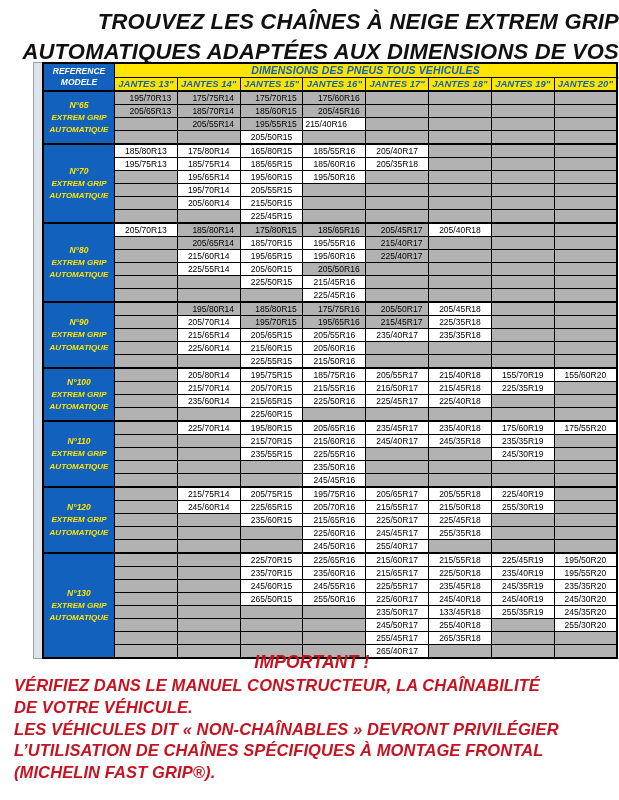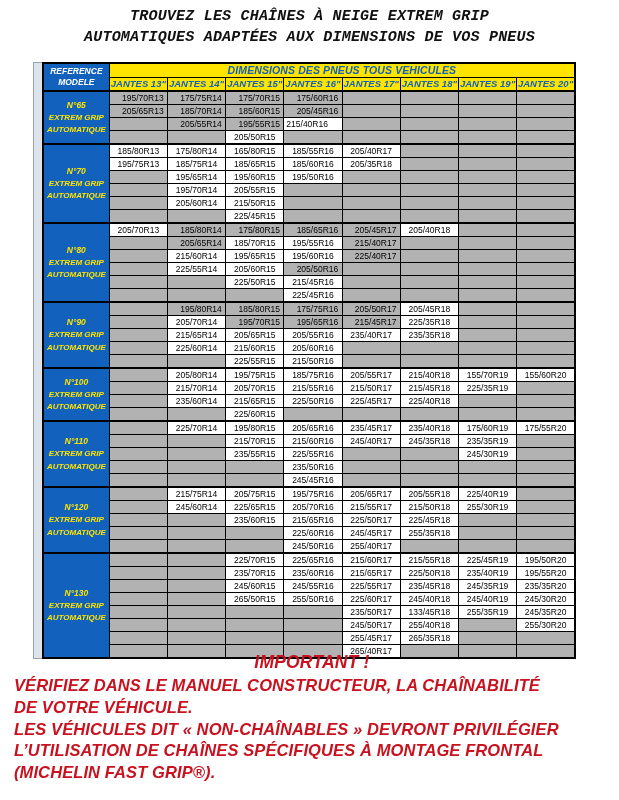--- a/index.html
+++ b/index.html
@@ -10,35 +10,35 @@
     --cellwhite:#ffffff;
   }
   *{box-sizing:border-box;}
   html,body{margin:0;padding:0;}
   body{
     width:619px;height:800px;background:#ffffff;
     font-family:"Liberation Sans",sans-serif;
     position:relative;overflow:hidden;
   }
   .title{
-    text-align:center;margin-top:7px;
+    text-align:right;margin-top:7px;
     color:#111;font-weight:bold;font-style:italic;
-    font-size:15px;line-height:1.38;letter-spacing:.2px;font-family:Liberation Mono, monospace;
+    font-size:22px;line-height:1.38;letter-spacing:.2px;
   }
   .table-zone{
     position:absolute;left:33px;top:62px;
     display:flex;align-items:stretch;
   }
   .edge-strip{
     width:9px;background:#dde3ea;
     border:1px solid #9aa4af;border-right:none;
   }
   table{
     border-collapse:collapse;table-layout:fixed;
-    width:534px;background:var(--gray);
+    width:576px;background:var(--gray);
   }
   col.ref{width:66px;}
   col.sz{width:58px;}
   td,th{
     border:1px solid #000;padding:0;overflow:hidden;
     white-space:nowrap;vertical-align:middle;
   }
   thead th{height:14px;}
   th.corner{
     background:var(--blue);color:#fff;

